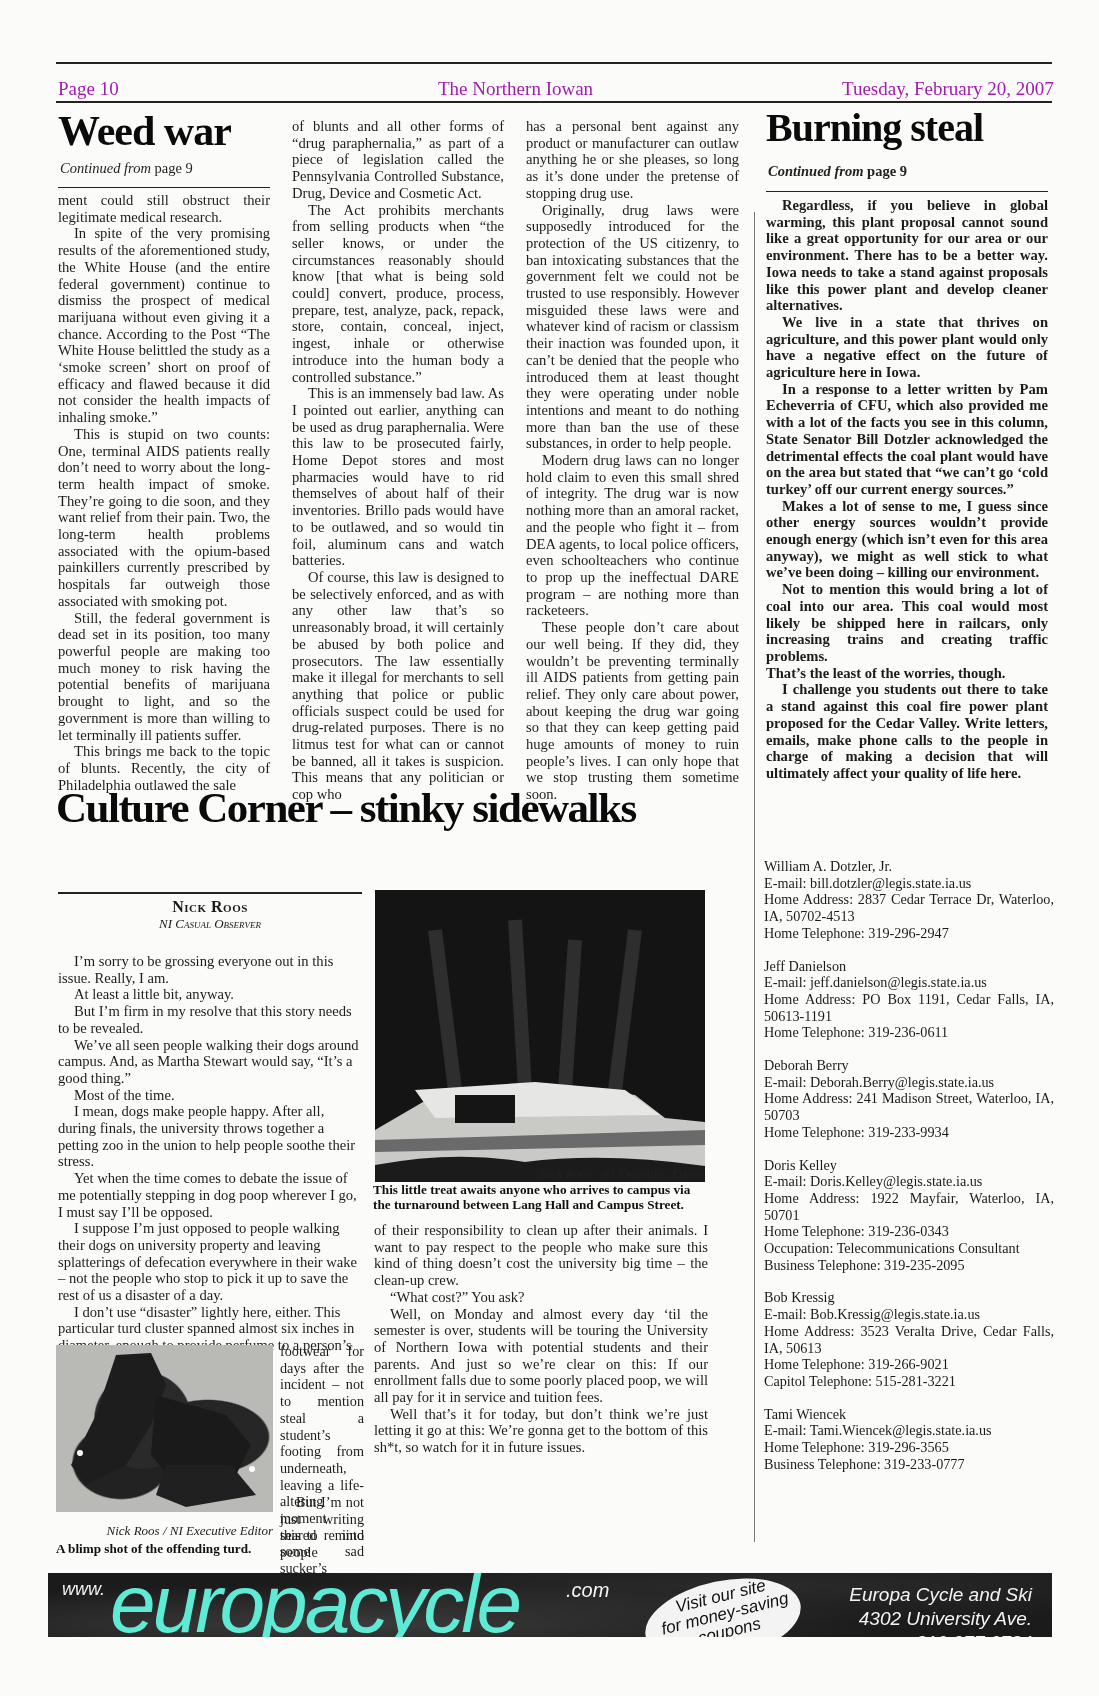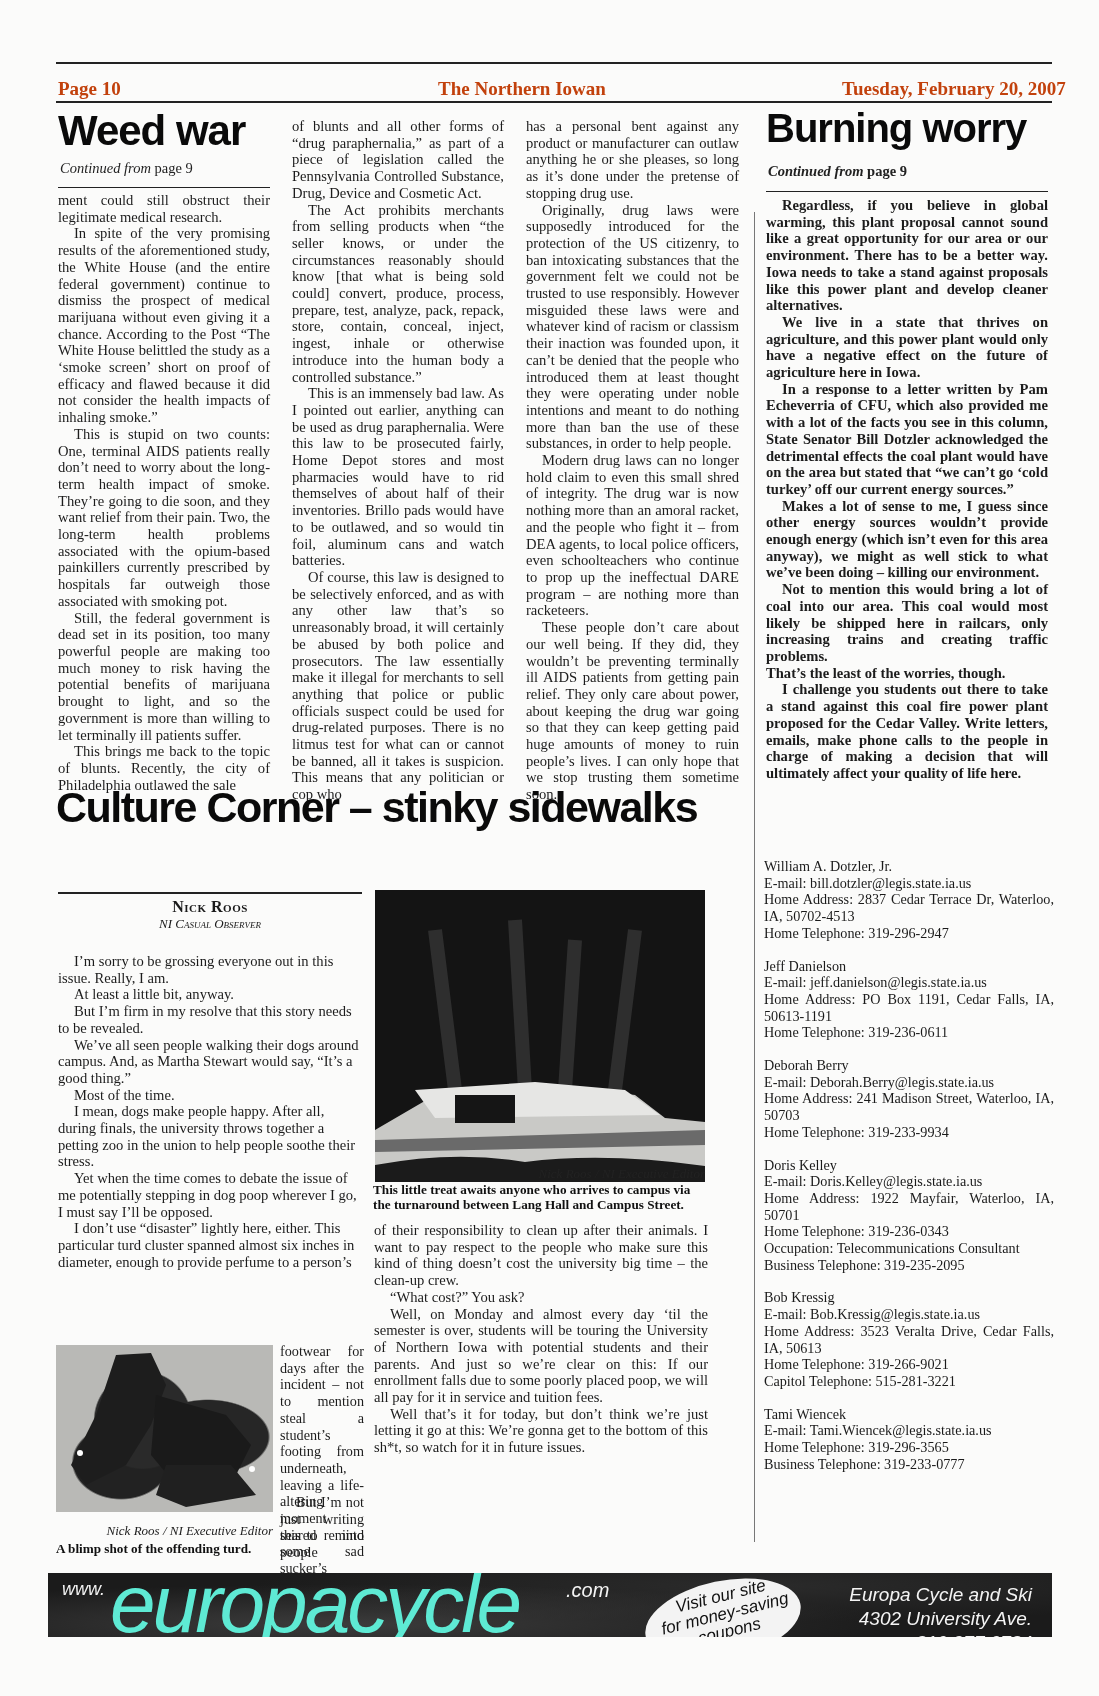--- a/index.html
+++ b/index.html
@@ -1,20 +1,20 @@
 <!DOCTYPE html>
 <html><head>
   <meta charset="utf-8">
   <style>
     * { box-sizing: border-box; margin: 0; padding: 0; }
     html, body { width: 1099px; height: 1696px; background: #fbfbfa; overflow: hidden; }
     body { position: relative; font-family: "DejaVu Serif", "Liberation Serif", serif; color: #1a1a1a; }
     .rule { position: absolute; background: #222; }
-    .folio { position: absolute; top: 78px; font-family: "Liberation Serif", serif; font-weight: bold; font-size: 19px; color: #c2410c; }
-    .headline { position: absolute; font-family: Liberation Sans, sans-serif; font-weight: bold; color: #0a0a0a; letter-spacing: -1px; line-height: 1; }
+    .folio { position: absolute; top: 78px; font-family: "Liberation Serif", serif; font-weight: normal; font-size: 19px; color: #a21caf; }
+    .headline { position: absolute; font-family: Liberation Serif, serif; font-weight: bold; color: #0a0a0a; letter-spacing: -1px; line-height: 1; }
     .contd { position: absolute; font-family: "Liberation Serif", serif; font-size: 14.5px; color: #222; }
     .contd i { font-style: italic; }
     .col { position: absolute; font-family: "Liberation Serif", serif; font-size: 14.6px; line-height: 16.7px; text-align: justify; color: #1c1c1c; }
     .col p { text-indent: 16px; margin: 0; }
     .col p.noindent { text-indent: 0; }
     .bold-col { font-weight: bold; }
     .byline { position: absolute; text-align: center; font-family: "Liberation Serif", serif; }
     .byline .name { font-weight: bold; font-size: 16px; font-variant: small-caps; letter-spacing: 0.5px; }
     .byline .title { font-style: italic; font-size: 13px; font-variant: small-caps; }
     .photo { position: absolute; overflow: hidden; }
@@ -63,21 +63,21 @@
 </div>
 <div class="col bold-col" style="left:526px; top:118px; width:213px; font-weight:normal;">
   <p class="noindent">has a personal bent against any product or manufacturer can outlaw anything he or she pleases, so long as it’s done under the pretense of stopping drug use.</p>
   <p>Originally, drug laws were supposedly introduced for the protection of the US citizenry, to ban intoxicating substances that the government felt we could not be trusted to use responsibly. However misguided these laws were and whatever kind of racism or classism their inaction was founded upon, it can’t be denied that the people who introduced them at least thought they were operating under noble intentions and meant to do nothing more than ban the use of these substances, in order to help people.</p>
   <p>Modern drug laws can no longer hold claim to even this small shred of integrity. The drug war is now nothing more than an amoral racket, and the people who fight it – from DEA agents, to local police officers, even schoolteachers who continue to prop up the ineffectual DARE program – are nothing more than racketeers.</p>
   <p>These people don’t care about our well being. If they did, they wouldn’t be preventing terminally ill AIDS patients from getting pain relief. They only care about power, about keeping the drug war going so that they can keep getting paid huge amounts of money to ruin people’s lives. I can only hope that we stop trusting them sometime soon.</p>
 </div>
 
 <div class="rule" style="left:754px; top:212px; width:1px; height:1330px; background:#777;"></div>
 
-<div class="headline" style="left:766px; top:108px; font-size:40px;">Burning worry</div>
+<div class="headline" style="left:766px; top:108px; font-size:40px;">Burning steal</div>
 <div class="contd" style="left:768px; top:163px;">
   <i style="font-weight:bold;">Continued from</i>
   <span style="font-weight:bold;">page 9</span>
 </div>
 <div class="rule" style="left:766px; top:191px; width:282px; height:1px;"></div>
 
 <div class="col" style="left:766px; top:197px; width:282px; font-weight:bold;">
   <p>Regardless, if you believe in global warming, this plant proposal cannot sound like a great opportunity for our area or our environment. There has to be a better way. Iowa needs to take a stand against proposals like this power plant and develop cleaner alternatives.</p>
   <p>We live in a state that thrives on agriculture, and this power plant would only have a negative effect on the future of agriculture here in Iowa.</p>
   <p>In a response to a letter written by Pam Echeverria of CFU, which also provided me with a lot of the facts you see in this column, State Senator Bill Dotzler acknowledged the detrimental effects the coal plant would have on the area but stated that “we can’t go ‘cold turkey’ off our current energy sources.”</p>
@@ -138,20 +138,21 @@
 </div>
 
 <div class="col" style="left:58px; top:953px; width:306px; text-align:left;">
   <p>I’m sorry to be grossing everyone out in this issue. Really, I am.</p>
   <p>At least a little bit, anyway.</p>
   <p>But I’m firm in my resolve that this story needs to be revealed.</p>
   <p>We’ve all seen people walking their dogs around campus. And, as Martha Stewart would say, “It’s a good thing.”</p>
   <p>Most of the time.</p>
   <p>I mean, dogs make people happy. After all, during finals, the university throws together a petting zoo in the union to help people soothe their stress.</p>
   <p>Yet when the time comes to debate the issue of me potentially stepping in dog poop wherever I go, I must say I’ll be opposed.</p>
+  <p>I suppose I’m just opposed to people walking their dogs on university property and leaving splatterings of defecation everywhere in their wake – not the people who stop to pick it up to save the rest of us a disaster of a day.</p>
   <p>I don’t use “disaster” lightly here, either. This particular turd cluster spanned almost six inches in diameter, enough to provide perfume to a person’s</p>
 </div>
 
 <div class="photo" style="left:56px; top:1345px; width:217px; height:167px; background: radial-gradient(circle at 40% 45%, #2a2a2a 0 30%, transparent 31%), radial-gradient(ellipse at 70% 55%, #262626 0 28%, transparent 29%), radial-gradient(ellipse at 30% 70%, #222 0 22%, transparent 23%), #b9b9b6;">
   <svg width="217" height="167" viewBox="0 0 217 167">
     <path d="M60 10 L95 8 L110 40 L95 80 L70 120 L30 140 L15 120 L40 70 Z" fill="#1d1d1d"></path>
     <path d="M100 50 L170 70 L195 100 L180 130 L120 140 L95 110 Z" fill="#1a1a1a"></path>
     <path d="M110 120 L175 120 L200 150 L130 162 L100 150 Z" fill="#202020"></path>
     <circle cx="24" cy="108" r="3" fill="#fff"></circle>
     <circle cx="196" cy="124" r="3" fill="#fff"></circle>

